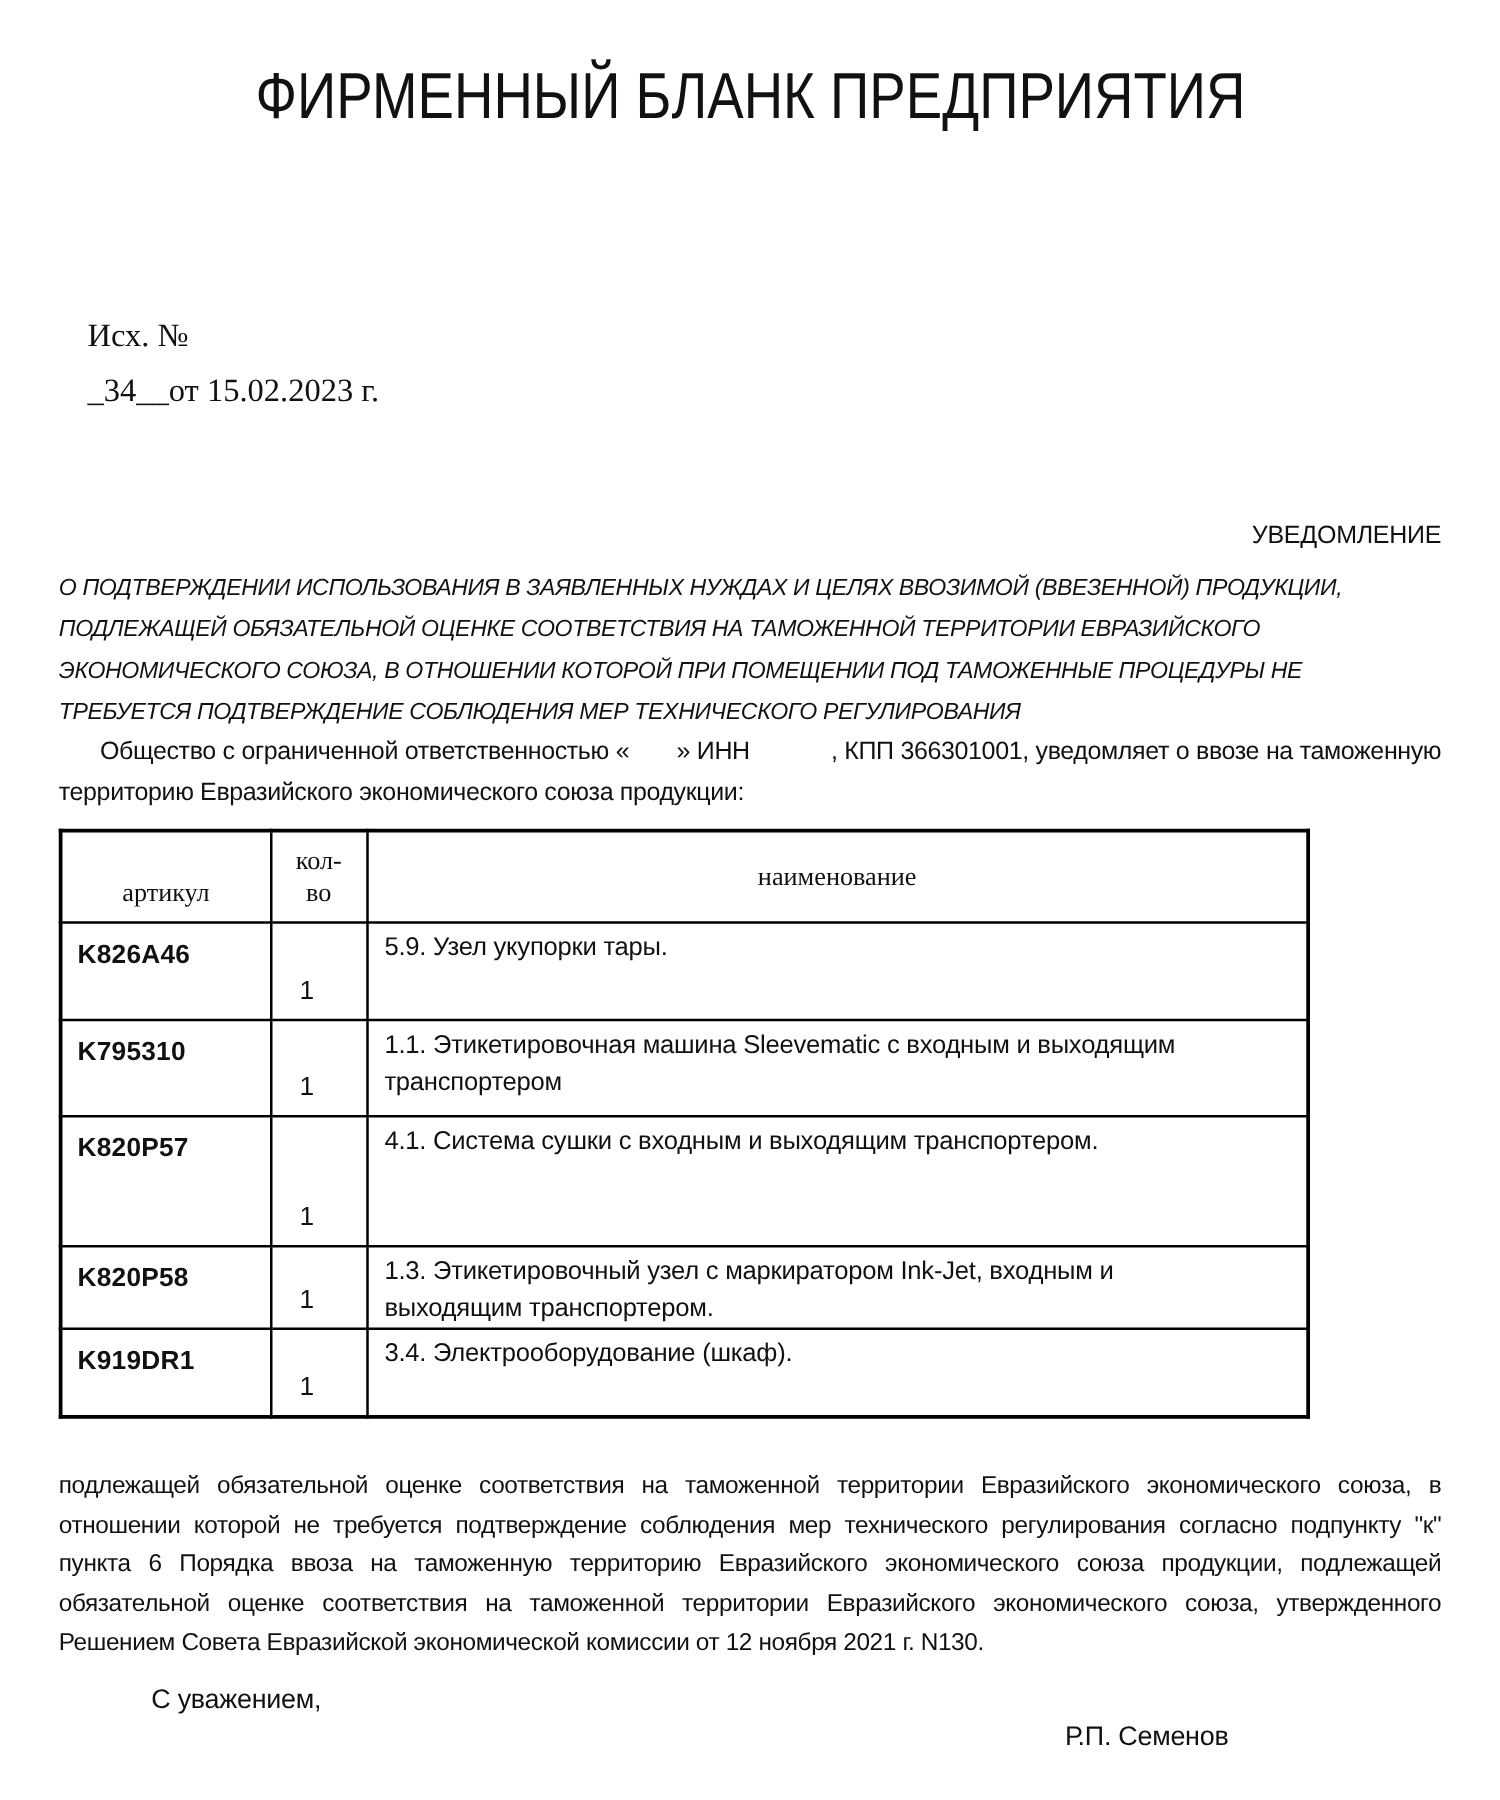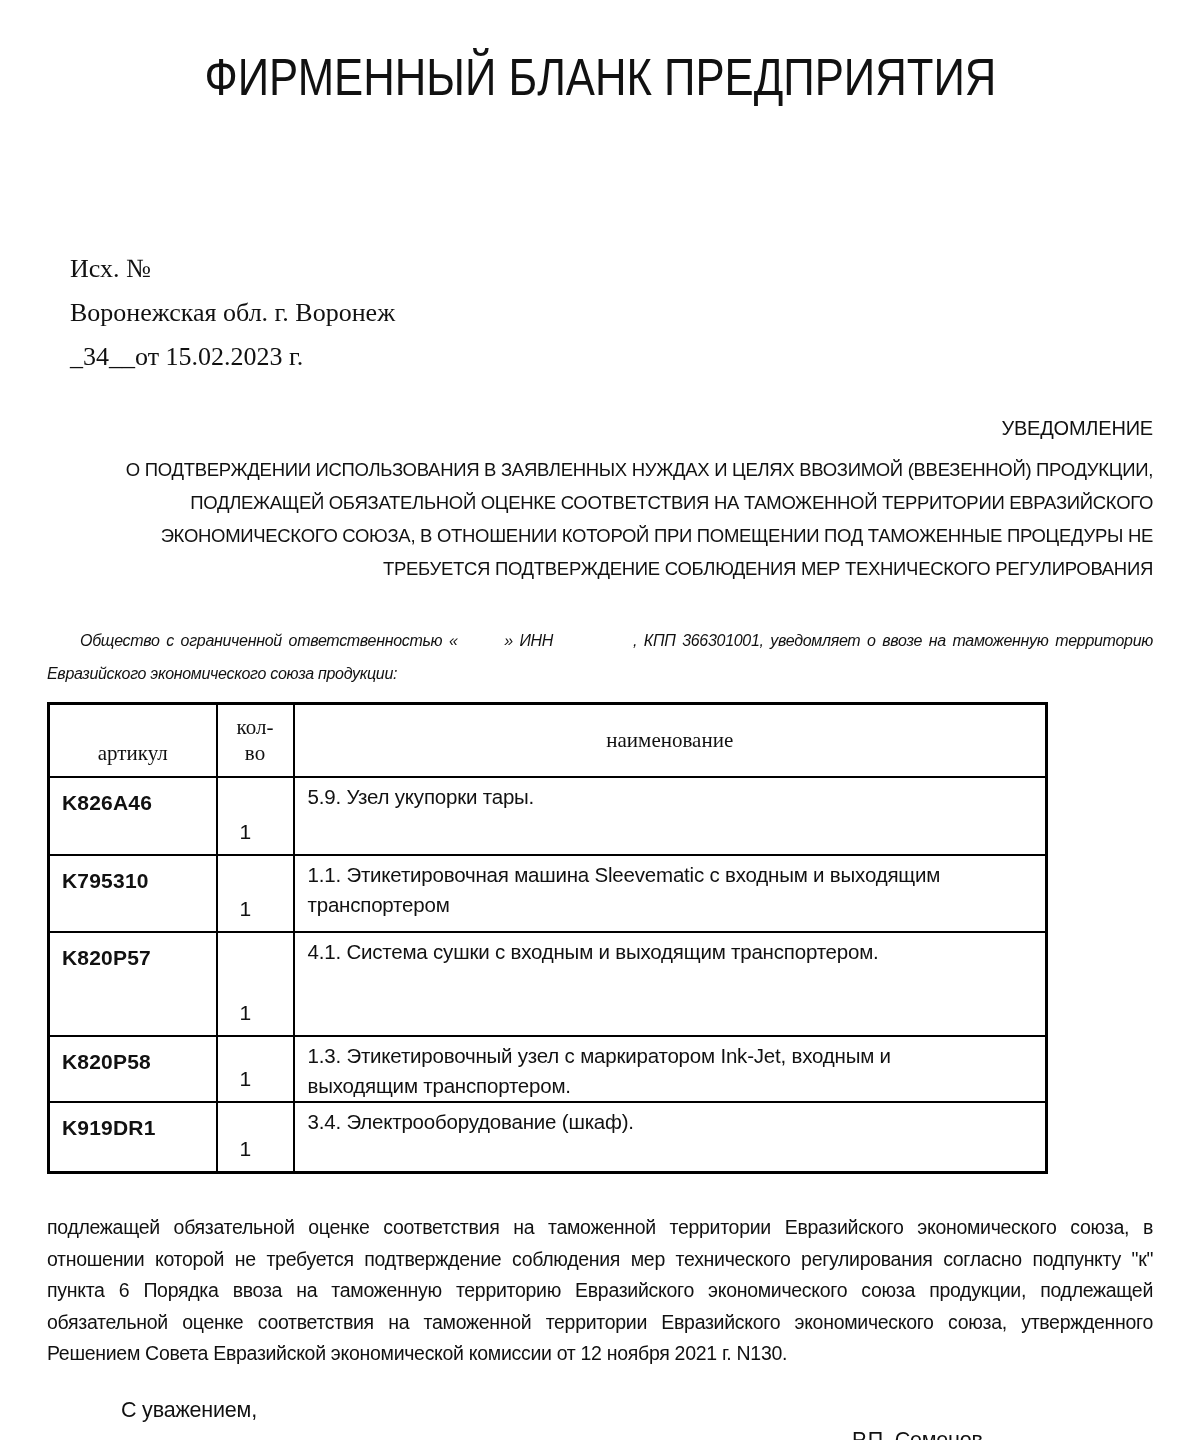--- a/index.html
+++ b/index.html
@@ -31,29 +31,27 @@
   .meta-left{font-family:"Liberation Serif",serif;font-size:26px;line-height:44px;padding-left:23px;}
   .destination{
     position:absolute;left:625px;top:60px;
     font-family:"Liberation Serif",serif;
     font-weight:bold;font-size:23px;white-space:nowrap;
   }
   
   .notice-heading{margin-top:42px;text-align:right;font-size:20px;letter-spacing:-.2px;}
   .subtitle{margin-top:13px;}
   .subtitle div{
-    text-align:right;font-size:18.5px;line-height:33px;letter-spacing:-.3px;white-space:nowrap;
+    text-align:left;font-size:18.5px;line-height:33px;letter-spacing:-.3px;white-space:nowrap;font-style:italic;
   }
   
   .intro{
-    margin-top:39px;
-    font-size:16px;line-height:33px;letter-spacing:-.3px;
+    font-size:20px;line-height:33px;letter-spacing:-.3px;
     text-align:justify;text-indent:33px;
     white-space:pre-wrap;
-    font-style:italic;
   }
   
   table.products{
     margin-top:12px;
     border-collapse:collapse;
     width:998px;
     table-layout:fixed;
   }
   table.products,table.products th,table.products td{border:2px solid #000;}
   table.products{border-width:3px;}
@@ -69,38 +67,37 @@
   th.h-name{vertical-align:middle;}
   td.article{font-weight:bold;font-size:21px;vertical-align:top;padding:13px 0 0 12px;letter-spacing:.2px;}
   td.qty{font-size:21px;vertical-align:bottom;padding:0 0 10px 22px;}
   td.name{font-size:20.5px;vertical-align:top;padding:4px 10px 0 13px;line-height:30px;white-space:pre-line;letter-spacing:-.2px;}
   tr.r1{height:78px;} tr.r2{height:77px;} tr.r3{height:104px;} tr.r4{height:65px;} tr.r5{height:71px;}
   
   .closing{margin-top:38px;font-size:19.5px;letter-spacing:-.3px;}
   .closing div{line-height:31.5px;}
   .closing .just{text-align:justify;text-align-last:justify;}
   
-  .regards{margin-top:28px;padding-left:74px;font-size:21.5px;letter-spacing:-.2px;}
+  .regards{margin-top:16px;padding-left:74px;font-size:21.5px;letter-spacing:-.2px;}
   .position{margin-top:32px;padding-left:74px;font-size:21.5px;letter-spacing:-.2px;}
   .sig-line{position:relative;margin-top:5px;padding-left:74px;font-size:21.5px;white-space:pre;letter-spacing:-.2px;}
   .sig-name{position:absolute;left:805px;top:0;white-space:nowrap;}
 </style>
 </head>
 <body>
 
 <div class="sheet">
 
   <div class="doc-title">
     <span class="squeeze">ФИРМЕННЫЙ БЛАНК ПРЕДПРИЯТИЯ</span>
   </div>
 
   <div class="meta">
     <div class="meta-left">
       <div>Исх. №</div>
-      <div>Воронежская  обл. г. Воронеж</div>
       <div>_34__от 15.02.2023 г.</div>
     </div>
   </div>
 
   <div class="notice-heading">УВЕДОМЛЕНИЕ</div>
 
   <div class="subtitle">
     <div>О ПОДТВЕРЖДЕНИИ ИСПОЛЬЗОВАНИЯ В ЗАЯВЛЕННЫХ НУЖДАХ И ЦЕЛЯХ ВВОЗИМОЙ (ВВЕЗЕННОЙ) ПРОДУКЦИИ,</div>
     <div>ПОДЛЕЖАЩЕЙ ОБЯЗАТЕЛЬНОЙ ОЦЕНКЕ СООТВЕТСТВИЯ НА ТАМОЖЕННОЙ ТЕРРИТОРИИ ЕВРАЗИЙСКОГО</div>
     <div>ЭКОНОМИЧЕСКОГО СОЮЗА, В ОТНОШЕНИИ КОТОРОЙ ПРИ ПОМЕЩЕНИИ ПОД ТАМОЖЕННЫЕ ПРОЦЕДУРЫ НЕ</div>

